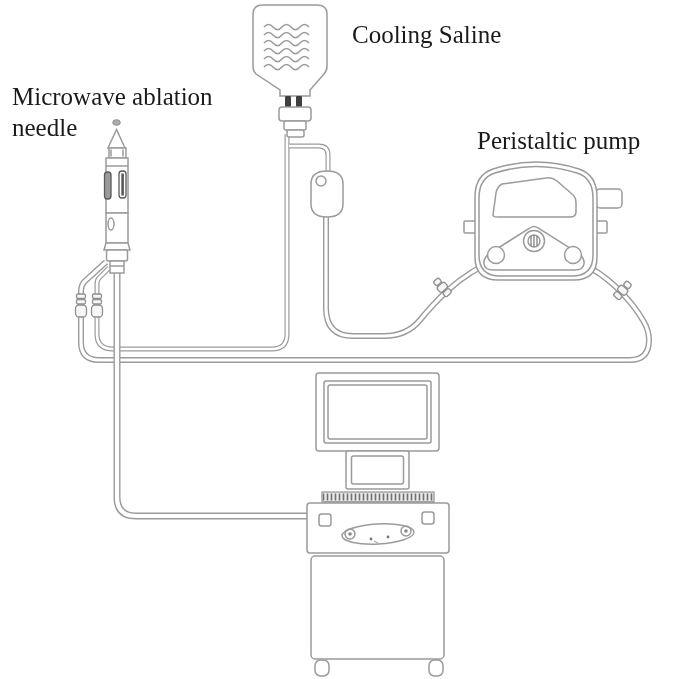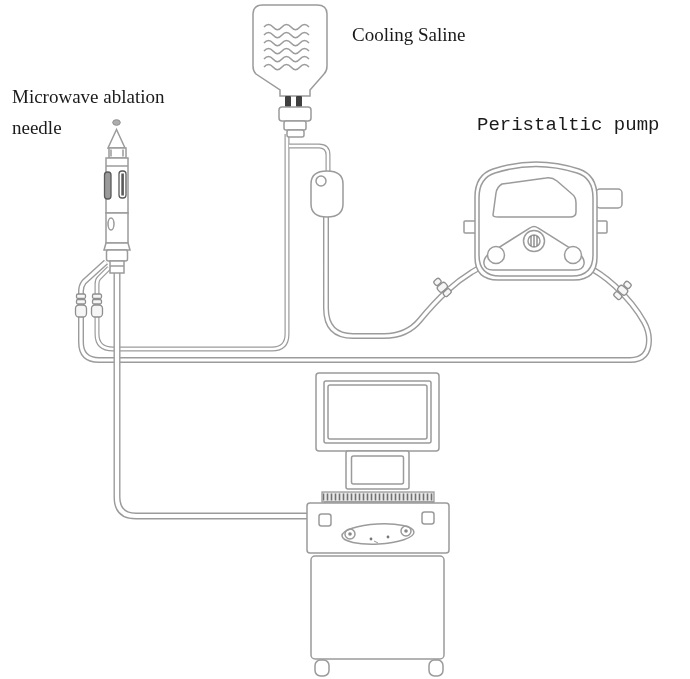--- a/index.html
+++ b/index.html
@@ -1,22 +1,22 @@
 <!DOCTYPE html>
 <html><head>
 <meta charset="utf-8">
 <style>
   html,body{margin:0;padding:0;background:#ffffff;}
   .stage{position:relative;width:690px;height:679px;background:#fff;overflow:hidden;
          font-family:"Liberation Serif", serif;}
   .stage svg{position:absolute;left:0;top:0;}
-  .lbl{position:absolute;color:#1a1a1a;font-size:19px;line-height:26px;white-space:pre-line;}
+  .lbl{position:absolute;color:#1a1a1a;font-size:25px;line-height:26px;white-space:pre-line;}
   #lbl-needle{left:12px;top:81px;line-height:31px;}
   #lbl-saline{left:352px;top:22px;}
-  #lbl-pump{left:477px;top:112px;font-family:Liberation Mono, monospace;}
+  #lbl-pump{left:477px;top:128px;}
   #lbl-apparatus{left:458px;top:441px;line-height:25px;}
 
   
   .ln{fill:none;stroke:#9b9b9b;stroke-width:1.5;}
   .fw{fill:#ffffff;stroke:#9b9b9b;stroke-width:1.5;}
   .tube-o{fill:none;stroke:#9b9b9b;stroke-width:6;stroke-linejoin:round;}
   .tube-i{fill:none;stroke:#ffffff;stroke-width:3.2;stroke-linejoin:round;}
   .thin-o{fill:none;stroke:#9b9b9b;stroke-width:5;stroke-linejoin:round;}
   .thin-i{fill:none;stroke:#ffffff;stroke-width:2.6;stroke-linejoin:round;}
   .cable-o{fill:none;stroke:#9b9b9b;stroke-width:7;stroke-linejoin:round;}

